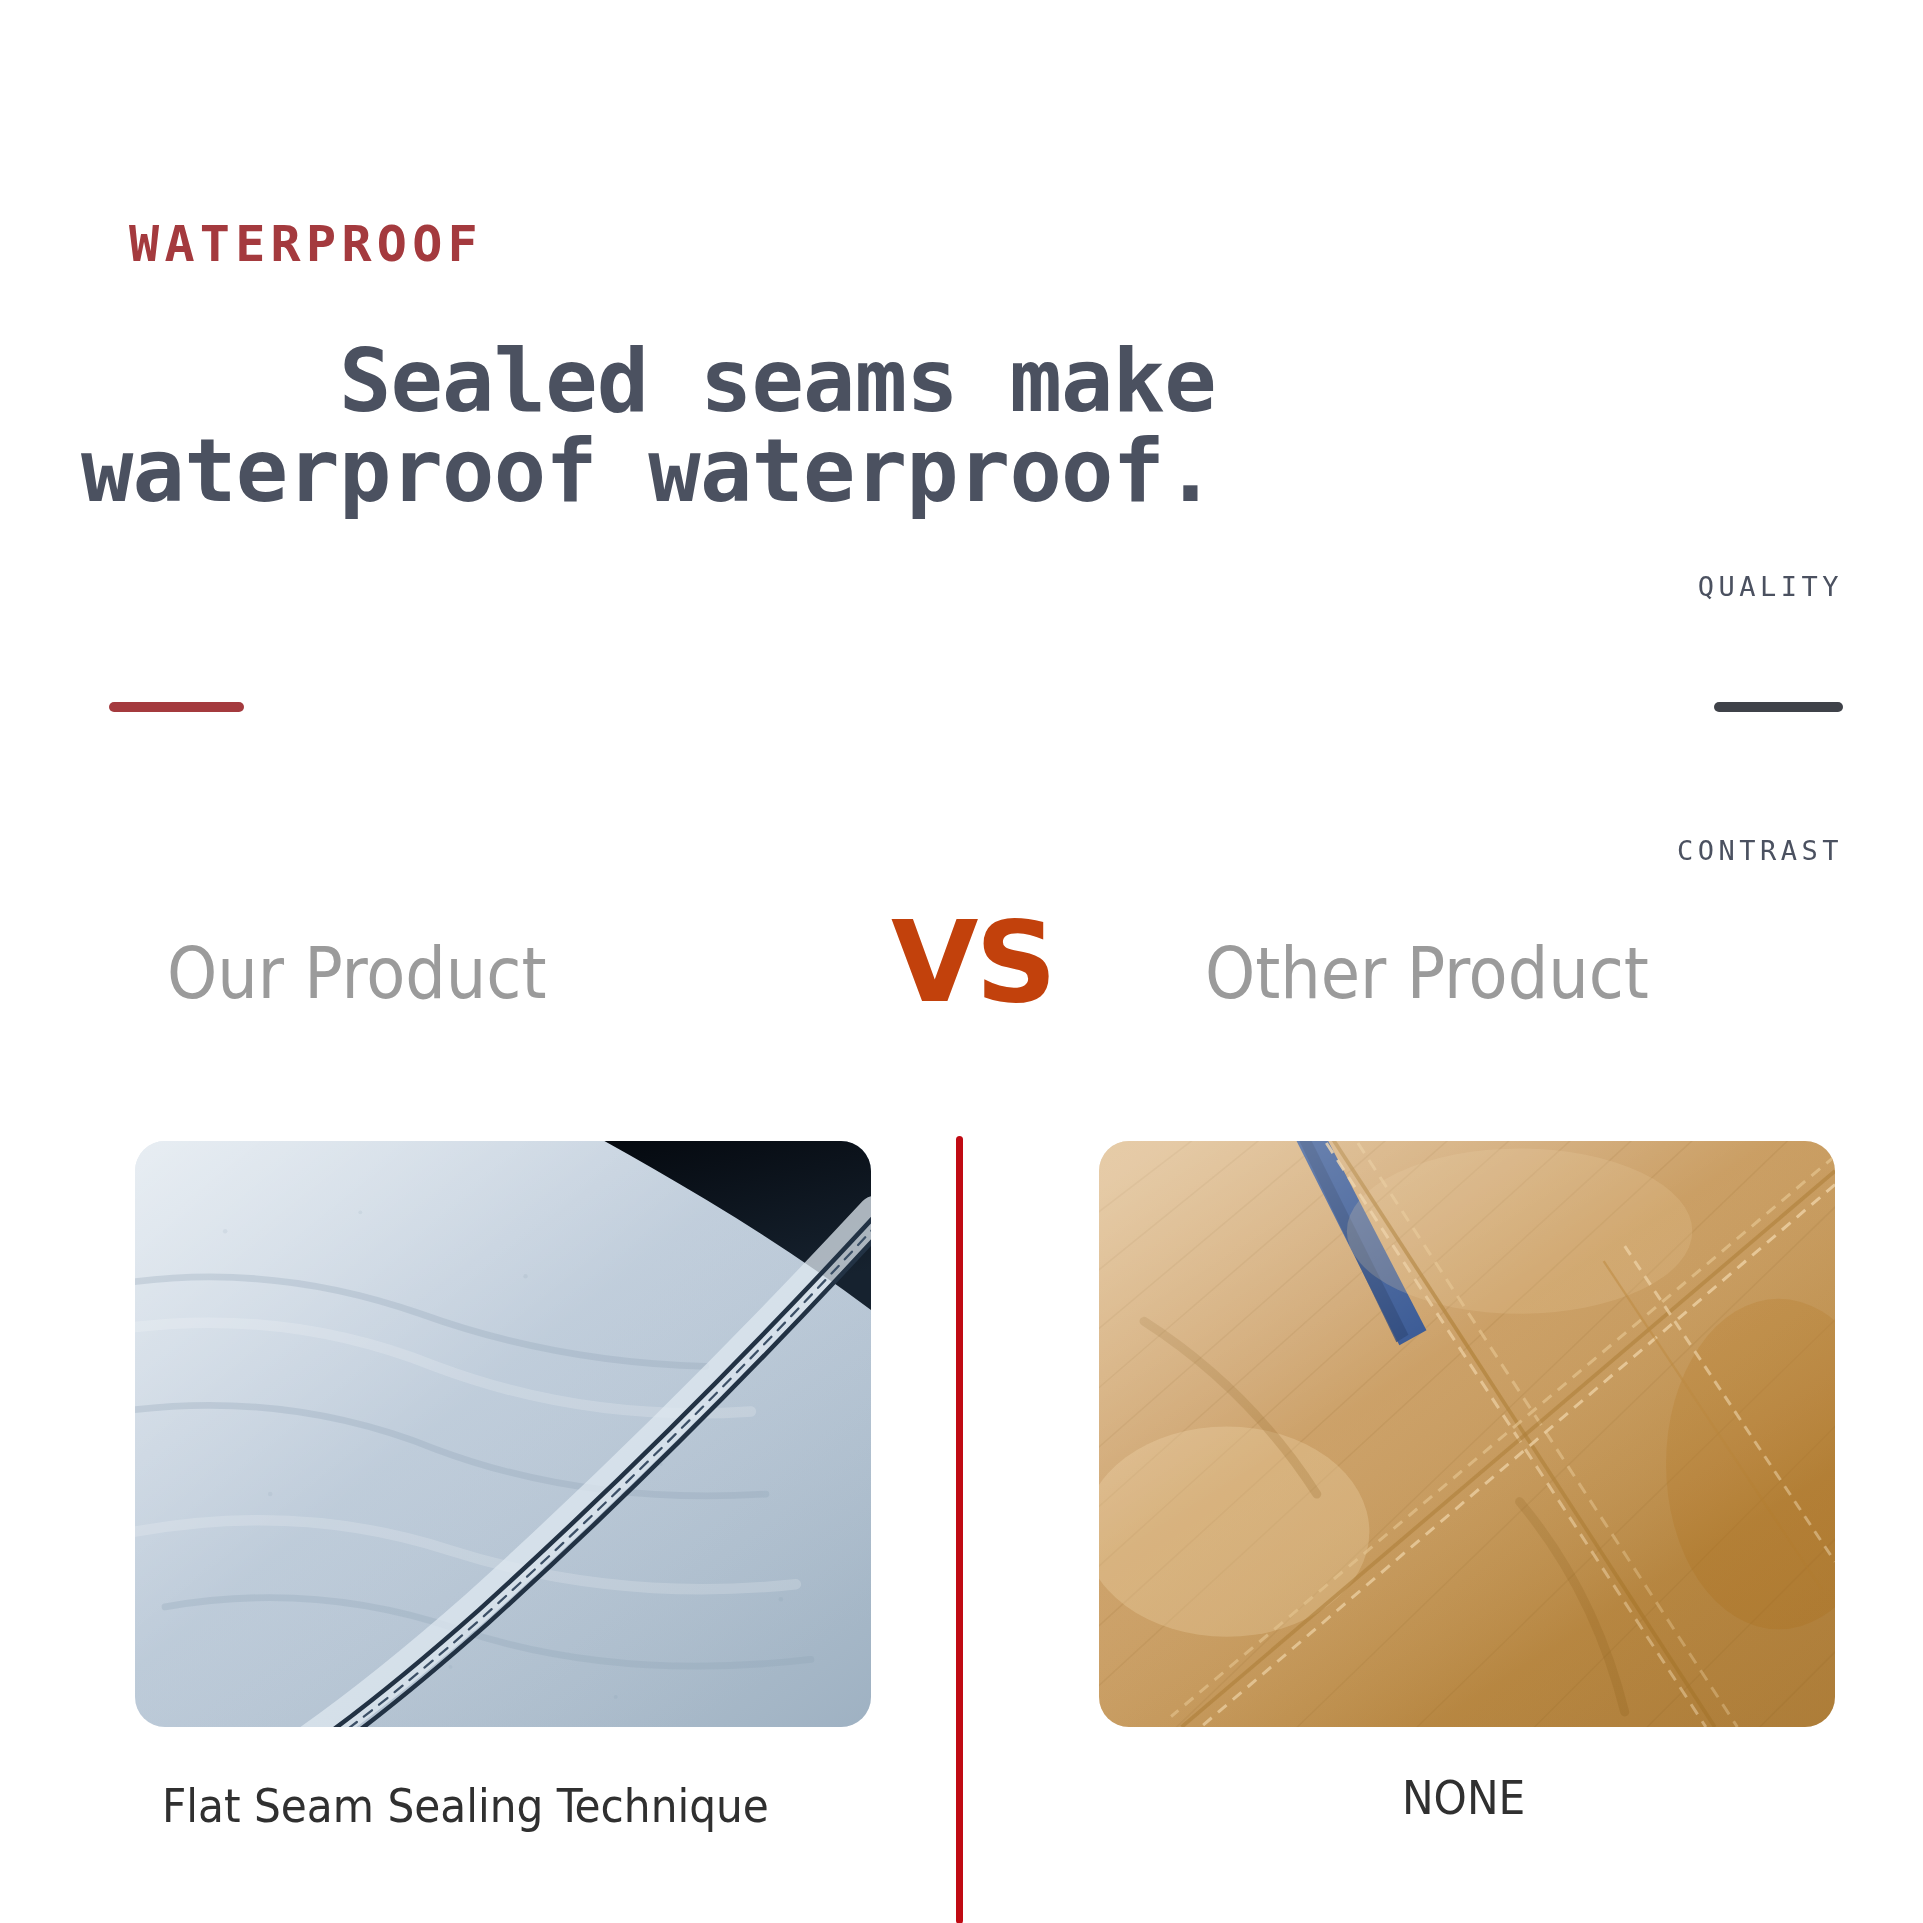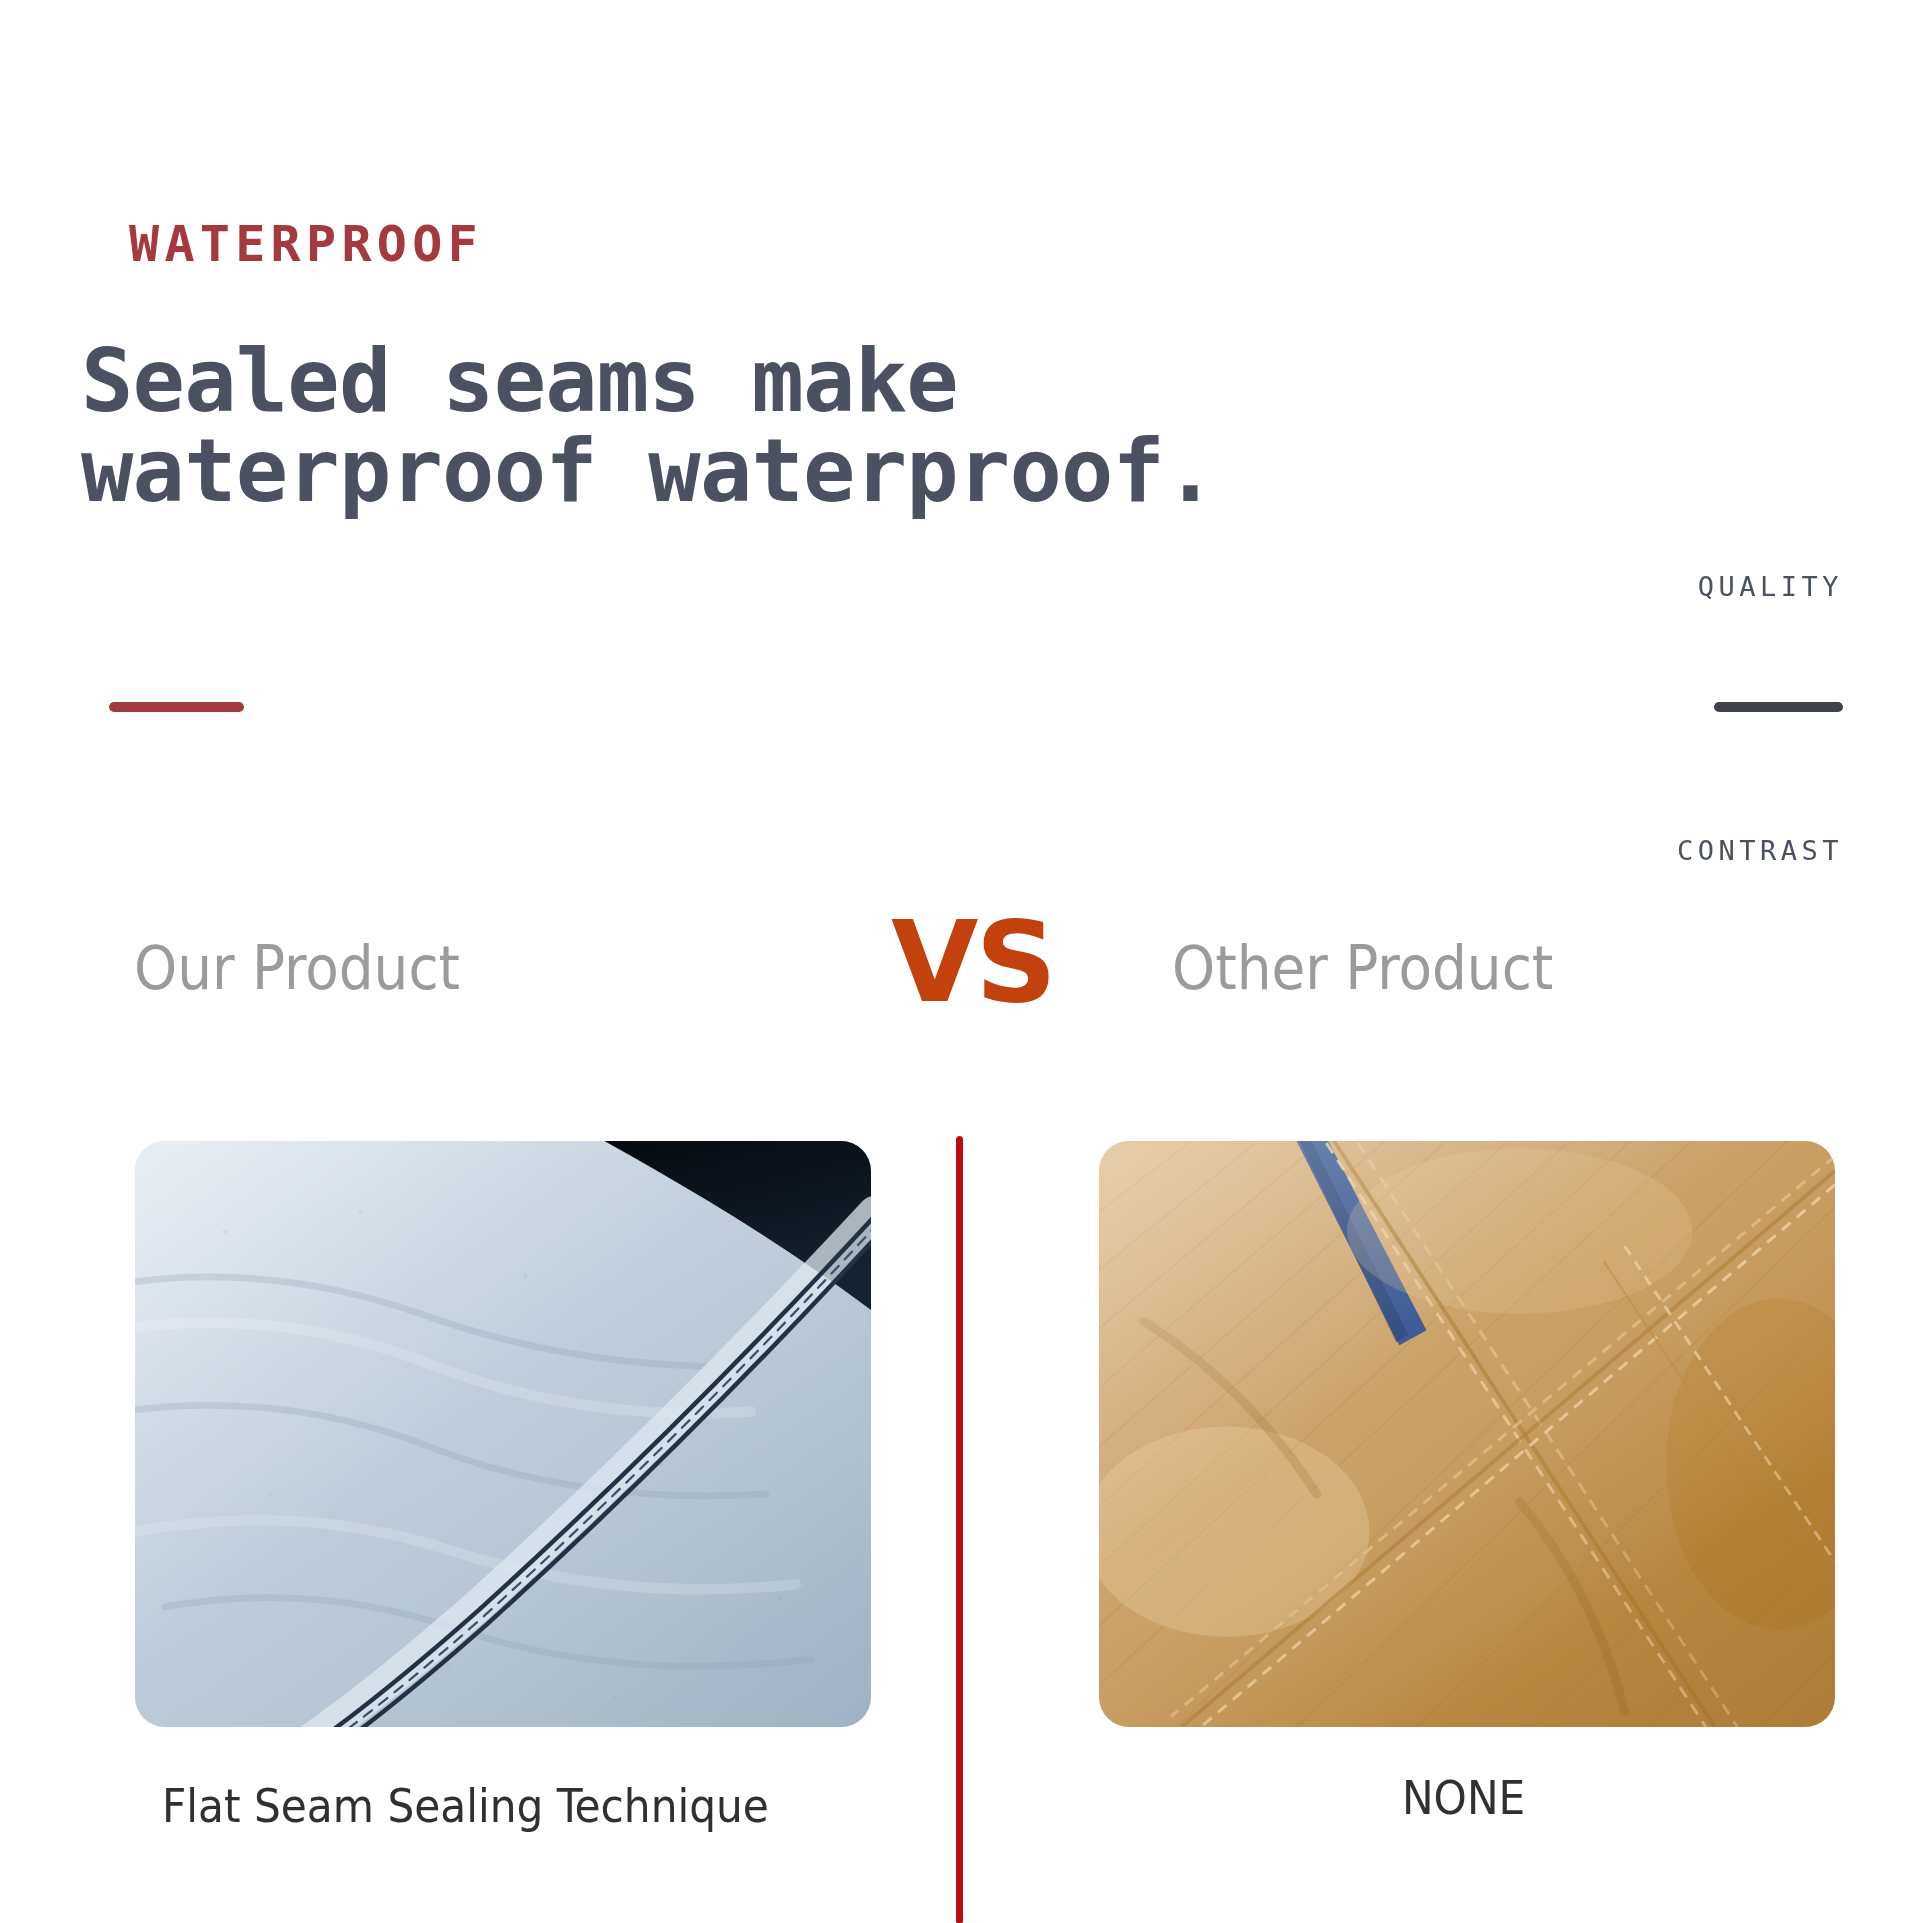--- a/index.html
+++ b/index.html
@@ -18,21 +18,21 @@
     font-family:"DejaVu Sans Mono", monospace;
     font-weight:700; font-size:50px; letter-spacing:5.3px;
     color:#a43a3e; white-space:nowrap;text-align:center;
   }
 
   
   .headline {
     position:absolute; left:81px; top:337px;
     font-family:"DejaVu Sans Mono", monospace;
     font-weight:700; font-size:87px; line-height:1.03;
-    letter-spacing:-0.8px; color:#4b5160; white-space:nowrap;
+    letter-spacing:-0.8px; color:#4b5160; white-space:nowrap;text-align:right;
   }
   .headline .l2 { display:block; }
 
   
   .side-label {
     position:absolute;
     font-family:"DejaVu Sans Mono", monospace;
     font-weight:400; font-size:27px; letter-spacing:4.5px;
     color:#4b5160; white-space:nowrap; text-align:right;
   }
@@ -41,21 +41,21 @@
 
   
   .rule { position:absolute; height:9.8px; border-radius:5.3px; }
   #rule-red  { left:109px;  top:702px; width:135px; background:#a43a3e; }
   #rule-dark { right:81px; top:702px; width:129px; background:#3f4249; }
 
   
   .cmp-title {
     position:absolute; top:932px;
     font-family:"DejaVu Sans Condensed","DejaVu Sans", sans-serif;
-    font-weight:400; font-size:61px; color:#9b9b9b; white-space:nowrap;
+    font-weight:400; font-size:71px; color:#9b9b9b; white-space:nowrap;margin-left:33px;
   }
   #our-product-title   { left:134px; }
   #other-product-title { left:1172px; }
 
   #vs-badge {
     position:absolute; left:891px; top:896px;
     font-family:"DejaVu Sans", sans-serif;
     font-weight:700; font-size:113px; color:#c2410c;
     letter-spacing:-3px; white-space:nowrap;
   }

